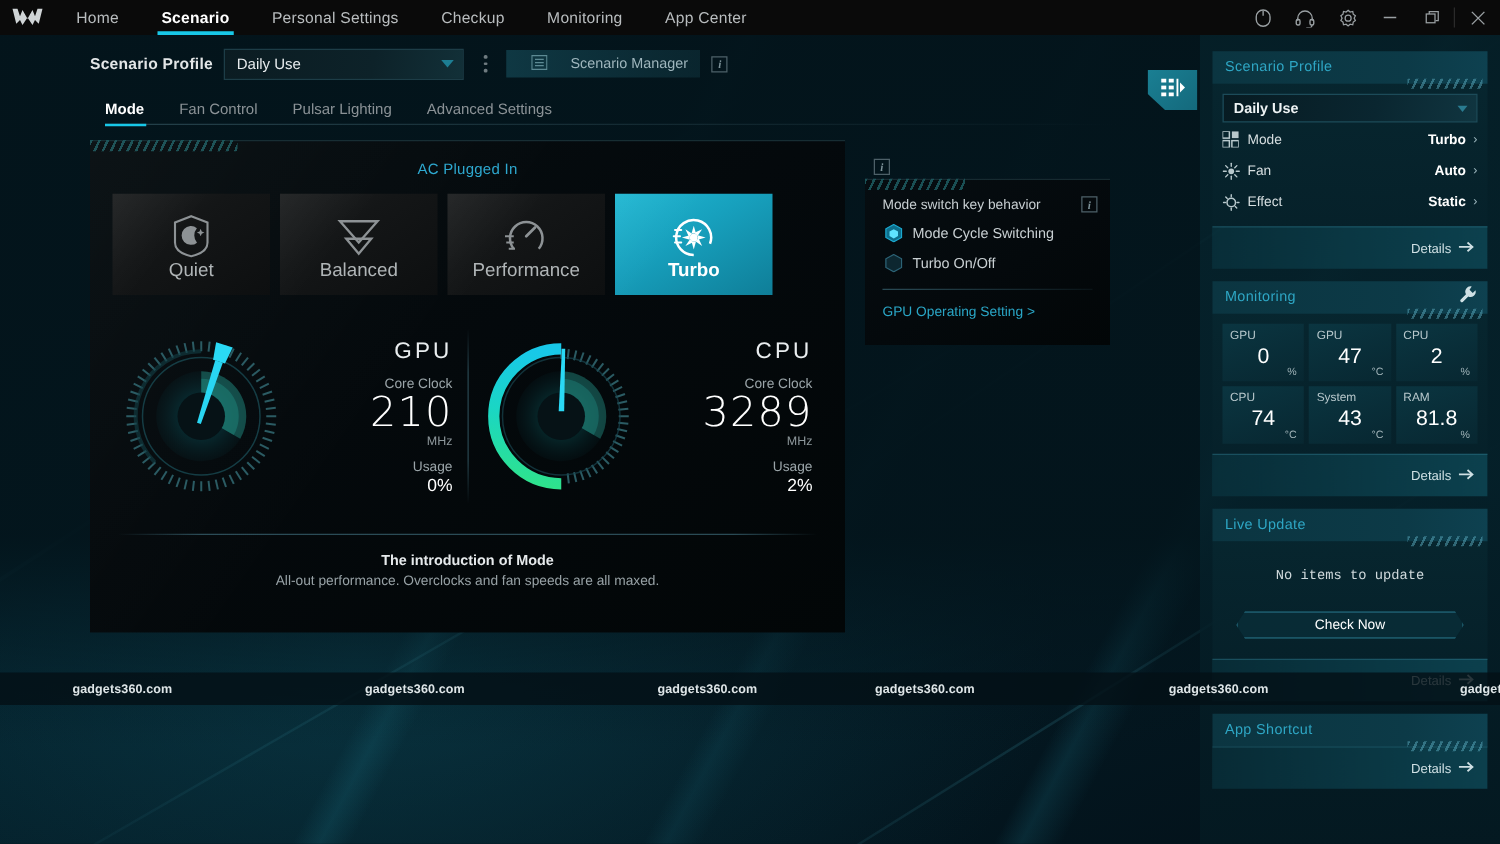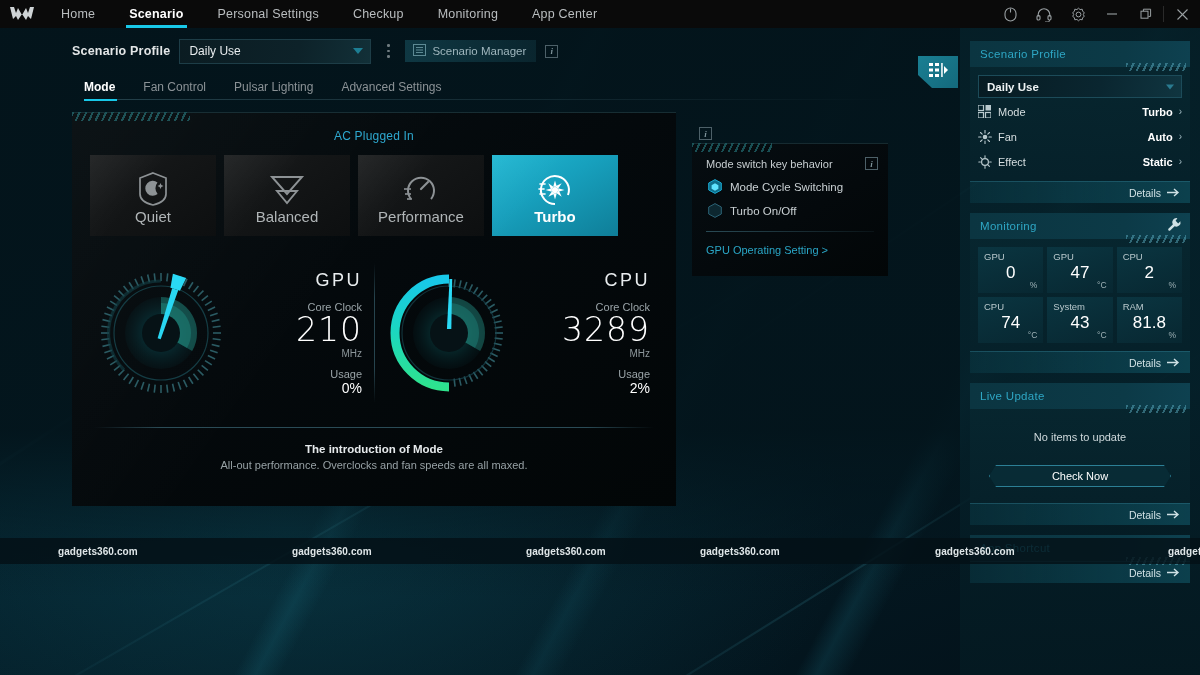--- a/index.html
+++ b/index.html
@@ -96,22 +96,22 @@
     position:absolute; right:7px; top:50%; transform:translateY(-50%);
     width:0;height:0;border-left:5px solid transparent;border-right:5px solid transparent;
     border-top:6px solid #1d7e93;
   }
   .kebab {
     width: 16px; height: 24px; display:flex; flex-direction:column;
     align-items:center; justify-content:center; gap:3px; cursor:pointer;
   }
   .kebab i { width:2.5px;height:2.5px;background:#6f7b80;border-radius:50%; display:block;}
   .scen-mgr {
-    height: 22px; display:flex; align-items:center; gap:6px;
-    padding: 0 10px 0 8px;
+    height: 22px; display:flex; align-items:center; gap:18px;
+    padding: 0 10px 0 20px;
     background: linear-gradient(90deg, rgba(17,62,74,0.85), rgba(14,48,58,0.6));
     font-size: 11.5px; color:#9fb6bd; cursor:pointer;
   }
   .info-badge {
     width:13px;height:13px; border:1px solid #4d6068; color:#7f949b;
     font-size:9px; font-style:italic; font-weight:bold;
     display:flex;align-items:center;justify-content:center; cursor:pointer;
     font-family:"Liberation Serif", serif;
   }
 
@@ -236,21 +236,21 @@
   .w-head::after{
     content:""; position:absolute; right:4px; bottom:-4px; width:60px;height:8px;
     background: repeating-linear-gradient(115deg, rgba(90,170,190,.5) 0 2px, transparent 2px 6px);
   }
   .w-title { font-size:11.5px; color:#2ea6c4; letter-spacing:.3px; }
   .w-body {
     background: linear-gradient(180deg, rgba(7,38,47,0.92), rgba(6,33,42,0.92));
     padding: 8px;
   }
   .w-foot {
-    height:22px; display:flex; align-items:center; justify-content:flex-end;
+    height:34px; display:flex; align-items:center; justify-content:flex-end;
     padding-right: 10px; gap:6px; cursor:pointer;
     background: linear-gradient(90deg, rgba(10,56,68,0.55), rgba(13,70,84,0.85));
     border-top: 1px solid rgba(46,120,140,.45);
   }
   .w-foot span { font-size:10.5px; color:#cfe0e4; }
 
   .sb-select {
     height: 23px; position:relative;
     background: linear-gradient(100deg, #071b22 0%, #0a2630 60%, #103540 100%);
     border: 1px solid #1c4b59;
@@ -272,21 +272,21 @@
 
   .tiles { display:grid; grid-template-columns: repeat(3, 1fr); gap: 4px; }
   .tile {
     height: 46px; position:relative; padding: 4px 6px;
     background: linear-gradient(160deg, rgba(11,56,68,0.85), rgba(8,40,50,0.85));
   }
   .t-key { font-size:9.5px; color:#b8c8cc; }
   .t-val { font-size:17px; color:#ffffff; text-align:center; line-height:1; margin-top:2px; font-weight:300;}
   .t-unit { font-size:8.5px; color:#9fb2b7; position:absolute; right:6px; bottom:3px; }
 
-  .lu-msg { font-size:11px; color:#cfd9dc; text-align:center; padding: 14px 0 0 0; }
+  .lu-msg { font-size:11px; color:#cfd9dc; text-align:center; padding: 14px 0 0 0; font-family: Liberation Mono, monospace; }
   .check-btn {
     margin: 22px auto 8px auto; width: 182px; height: 22px;
     display:flex; align-items:center; justify-content:center;
     font-size:11px; color:#ffffff; cursor:pointer;
     border:1px solid #2c7f95; background: rgba(10,52,64,0.5);
     clip-path: polygon(7px 0, calc(100% - 7px) 0, 100% 50%, calc(100% - 7px) 100%, 7px 100%, 0 50%);
   }
   .apps { display:flex; gap:6px; justify-content:center; padding: 4px 0 6px 0; }
   .app-ico {
     width: 36px; height: 36px; display:flex; align-items:center; justify-content:center;

